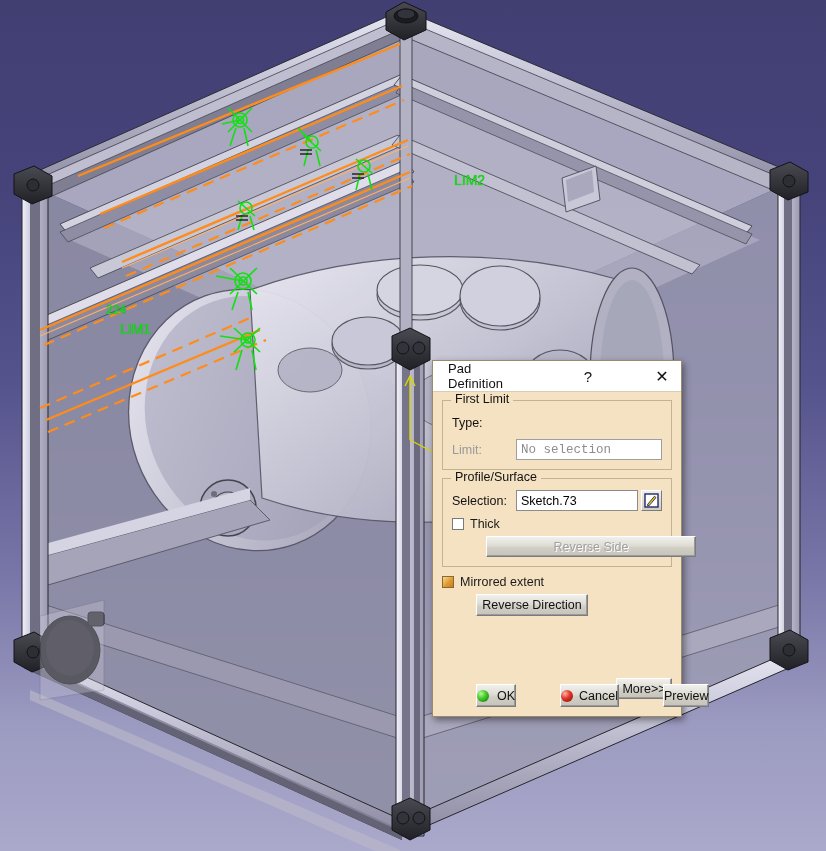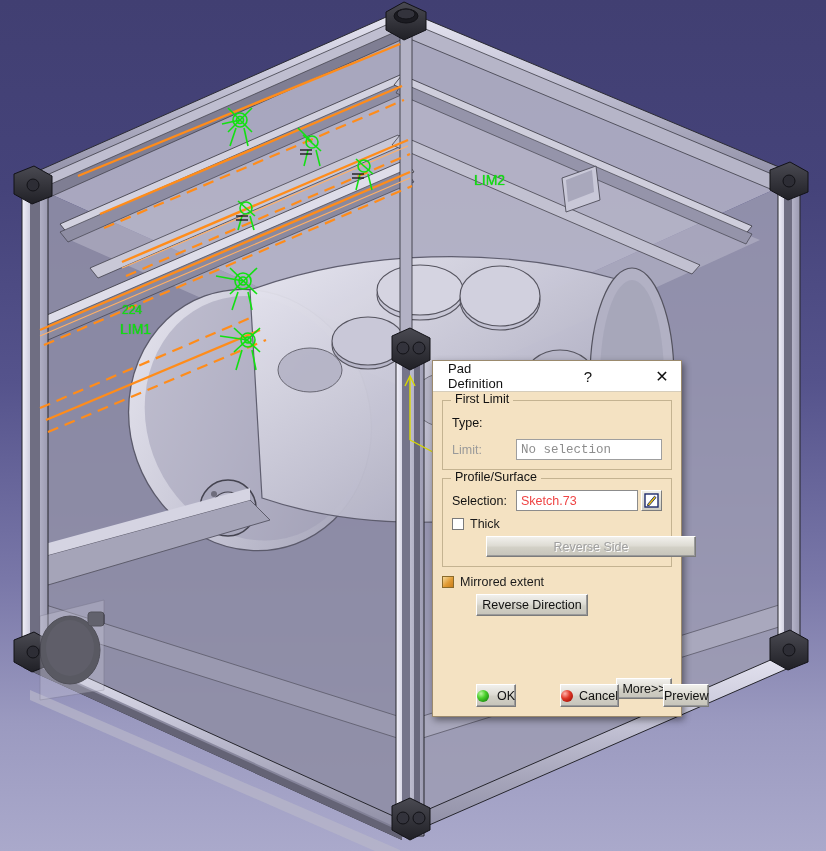--- a/index.html
+++ b/index.html
@@ -79,21 +79,21 @@
     border:1px solid #fff;border-right-color:#7a7a7a;border-bottom-color:#7a7a7a;
     box-sizing:border-box;font-size:7px;line-height:1;color:#111;
   }
 
   .txt-ro{
     flex:1;border:1px solid #9f9f9f;background:#fff;height:21px;box-sizing:border-box;
     display:flex;align-items:center;padding:0 4px;font-size:12.5px;color:#8d8d8d;font-family:Liberation Mono, monospace;
   }
   .txt-sel{
     flex:1;border:1px solid #8c8c8c;background:#fff;height:21px;box-sizing:border-box;
-    display:flex;align-items:center;padding:0 4px;font-size:12.5px;color:#ef4444;
+    display:flex;align-items:center;padding:0 4px;font-size:12.5px;color:#000000;
   }
 
   .icon-btn{
     width:21px;height:21px;margin-left:3px;box-sizing:border-box;
     background:linear-gradient(180deg,#f0efe9,#cfcdc4);
     border:1px solid #fff;border-right-color:#7c7c7c;border-bottom-color:#7c7c7c;
     display:flex;align-items:center;justify-content:center;
   }
 
   .chk-row{display:flex;align-items:center;margin:3px 0 5px 0;}
@@ -350,22 +350,22 @@
       </g>
 
       <g stroke="#d8d800" stroke-width="1.4" fill="none">
         <line x1="410" y1="378" x2="410" y2="440"></line>
         <polyline points="405,386 410,376 415,386"></polyline>
         <line x1="410" y1="440" x2="452" y2="462"></line>
         <polyline points="444,452 456,464 442,468"></polyline>
       </g>
     </svg>
 
-    <div class="anno" style="left:452px;top:172px;padding-left:22px;">LIM2</div>
-    <div class="anno anno-sm" style="left:122px;top:303px;">224</div>
+    <div class="anno" style="left:432px;top:172px;padding-left:22px;">LIM2</div>
+    <div class="anno anno-sm" style="left:106px;top:303px;">224</div>
     <div class="anno" style="left:120px;top:321px;">LIM1</div>
   </div>
 
   <div class="dialog">
 
     <div class="titlebar">
       <div class="title-text">Pad Definition</div>
       <div class="tb-btn">?</div>
       <div class="tb-btn tb-close">✕</div>
     </div>

